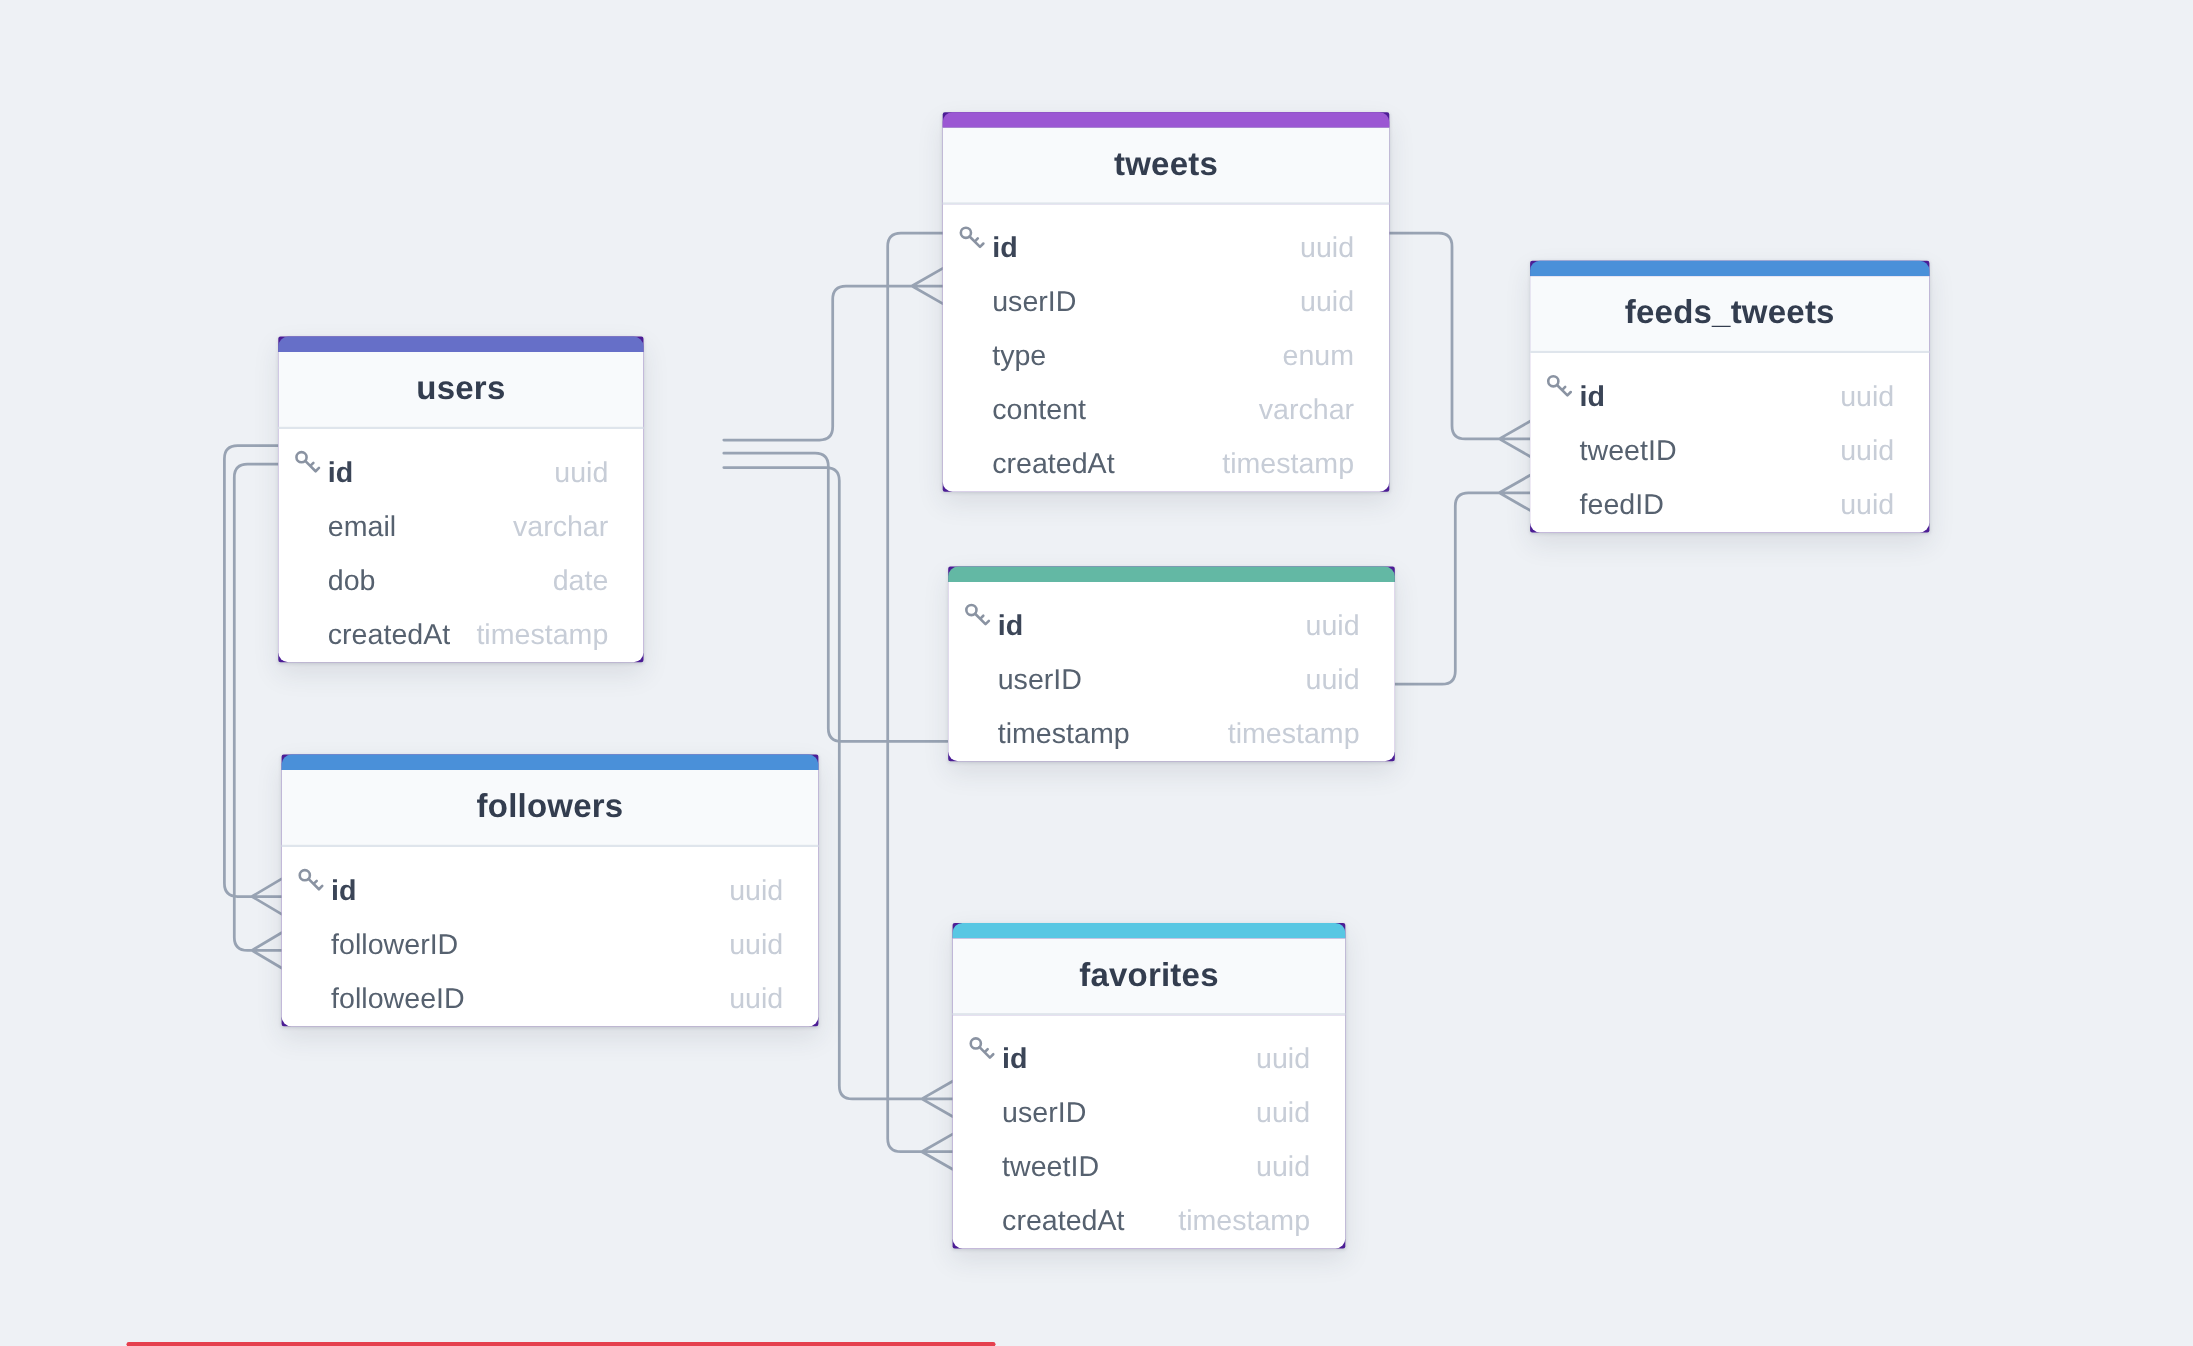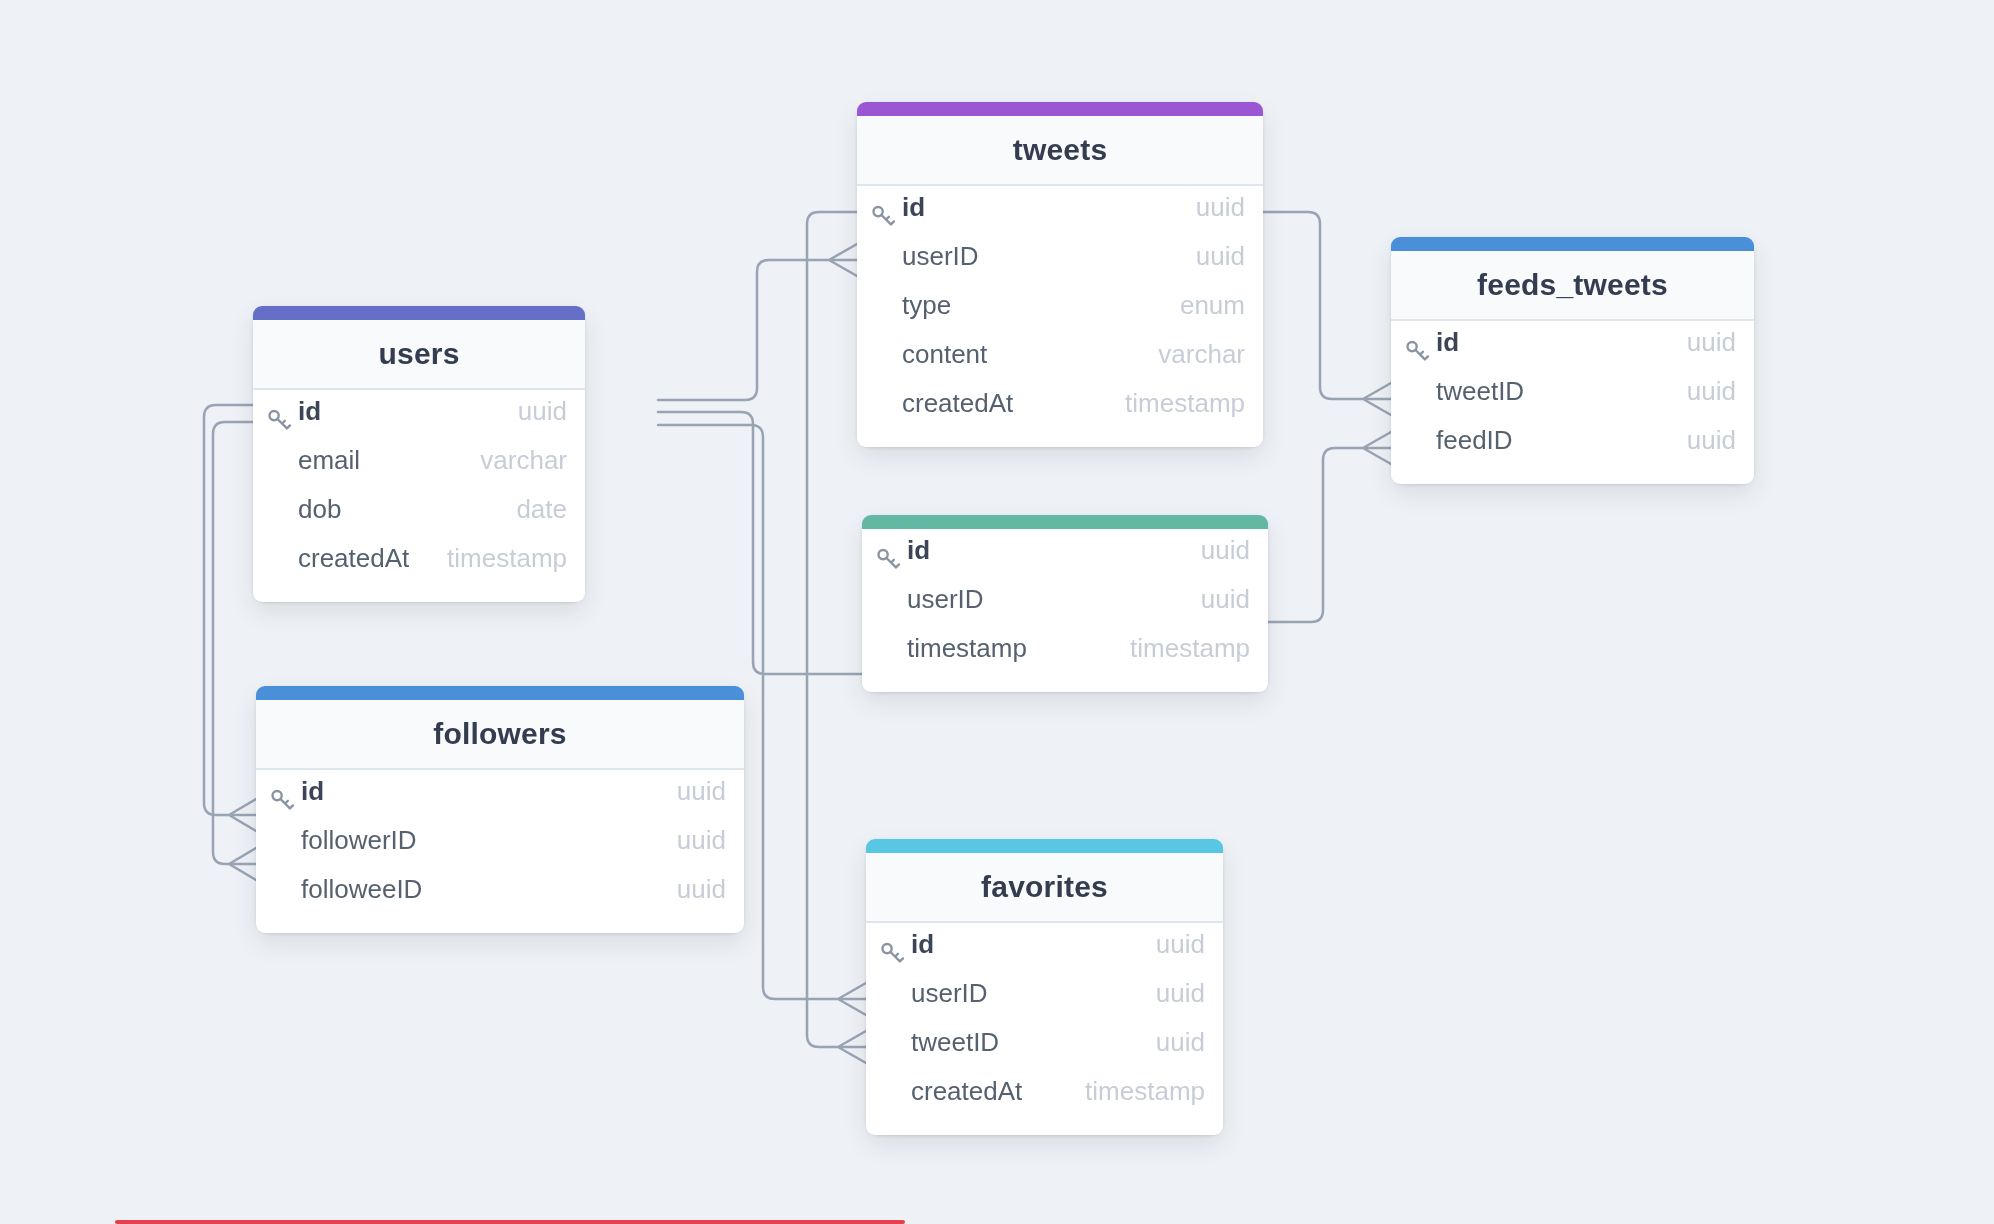--- a/index.html
+++ b/index.html
@@ -8,34 +8,34 @@
     background:#eef1f5;
     font-family:"Liberation Sans", sans-serif;
   }
   .relations { position:absolute; left:0; top:0; z-index:1; }
   .relations path {
     fill:none; stroke:#98a3b3; stroke-width:2.5;
     stroke-linecap:round; stroke-linejoin:round;
   }
   #tables-layer { position:absolute; left:0; top:0; width:100%; height:100%; z-index:2; }
   .table-card {
-    position:absolute; background:#b91c1c; border-radius:13px;
+    position:absolute; background:#4c1d95; border-radius:2px;
     box-shadow:0 1px 3px rgba(40,50,70,.14), 0 10px 24px rgba(40,50,70,.10);
   }
   .accent { height:14px; border-radius:9px 9px 0 0; }
   .title {
     height:68px; line-height:68px; text-align:center;
     font-size:30px; font-weight:bold; color:#333d4f;
     background:#f8fafc; border-bottom:2px solid #dfe5ec;
     border-radius:0; letter-spacing:.2px;
   }
   .rows { padding:6px 0 10px; border-radius:0 0 9px 9px; background:#fff; }
   .row {
-    position:relative; height:49px; display:flex; align-items:flex-start;
-    padding:0 18px 0 45px; font-size:26px; color:#56616f;
+    position:relative; height:49px; display:flex; align-items:flex-end;
+    padding:0 32px 0 45px; font-size:26px; color:#56616f;
   }
   .row .name { flex:1; text-align:left; }
   .row.pk .name { font-weight:bold; color:#3b4557; }
   .row .type { color:#c7cdd7; }
   .key {
     position:absolute; left:13px; top:50%; transform:translateY(-50%);
     width:27px; height:27px; display:inline-block;
   }
   .key svg { width:27px; height:27px; display:block; }
   .key circle, .key path {

